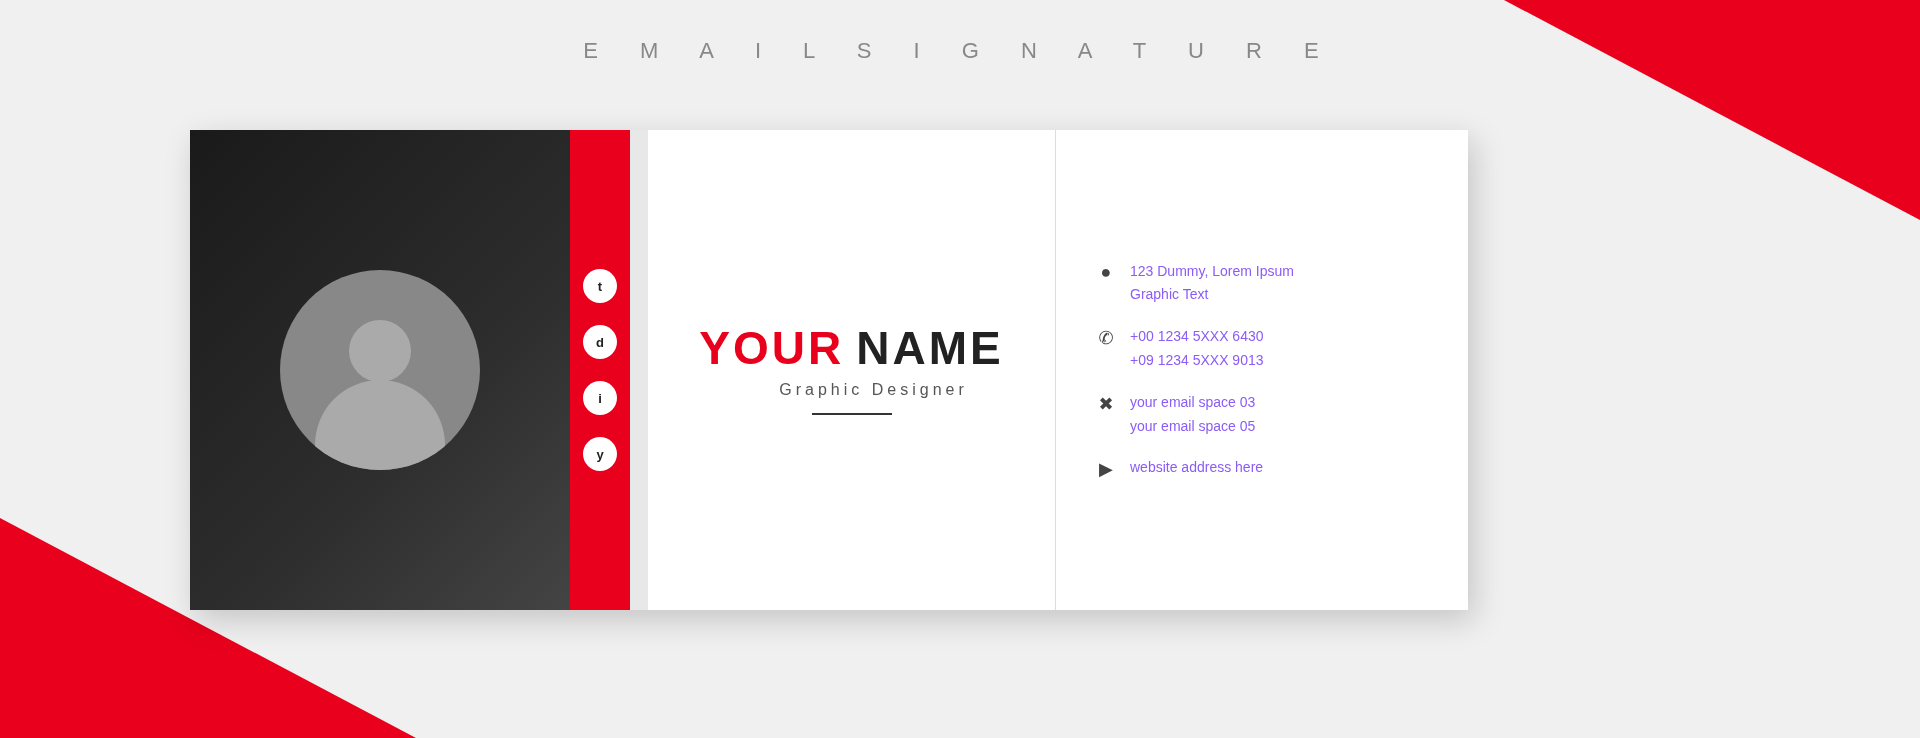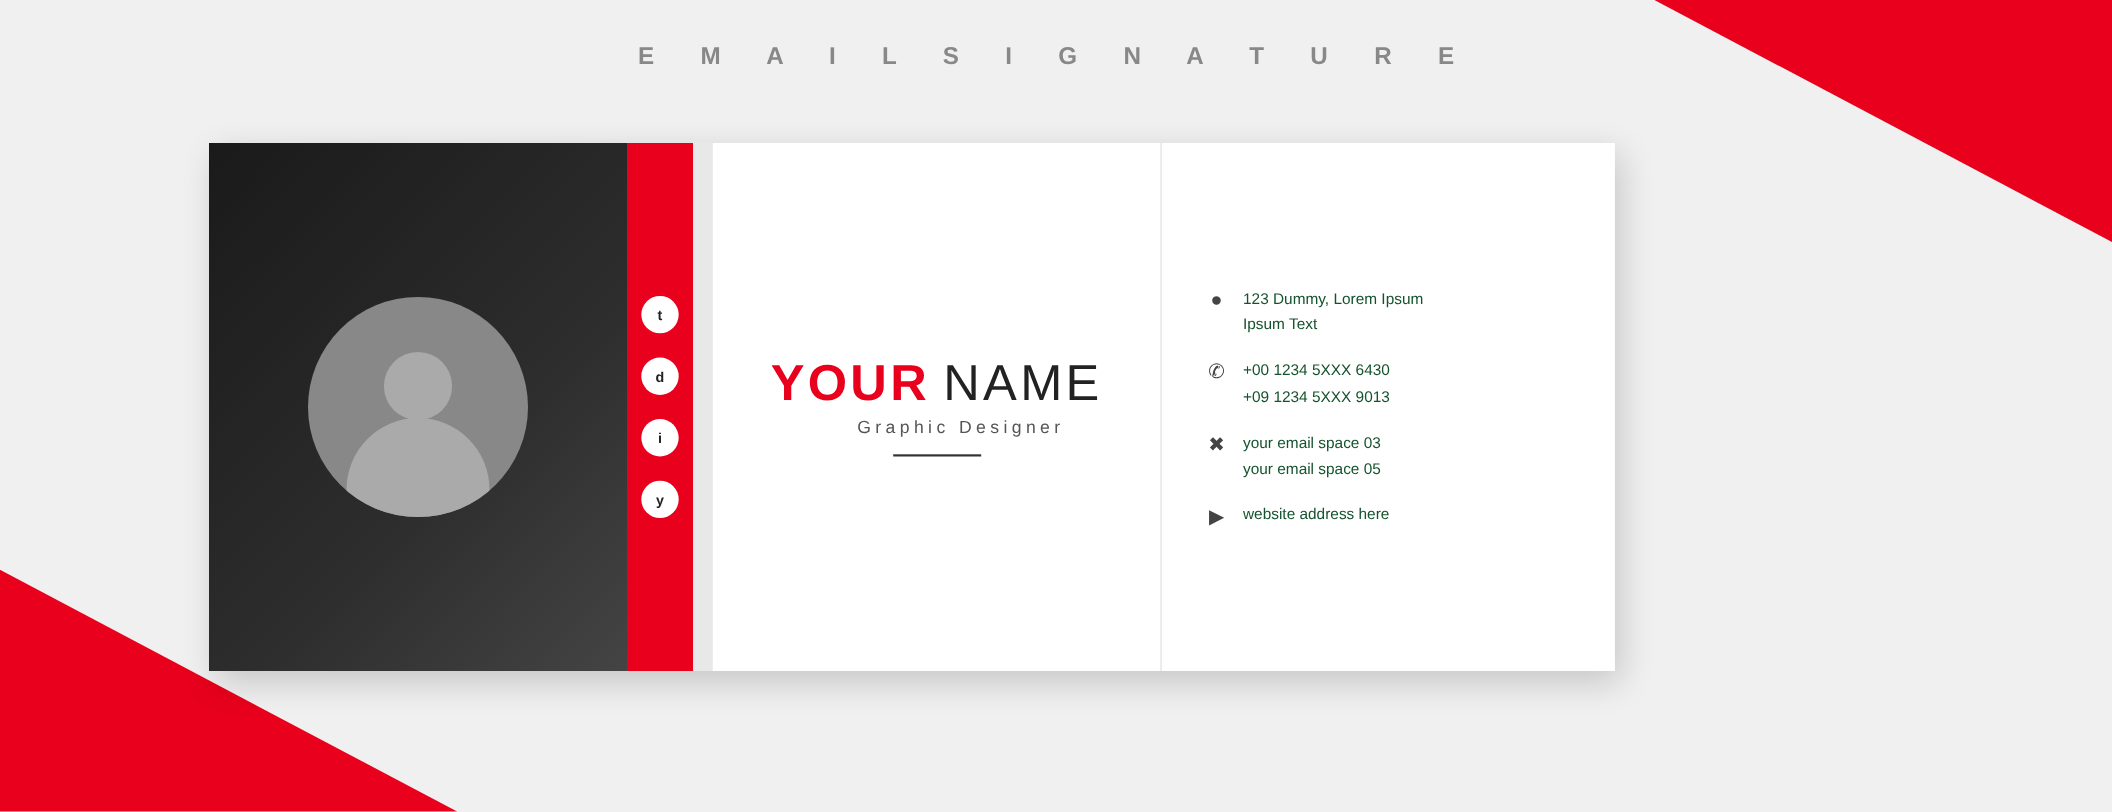--- a/index.html
+++ b/index.html
@@ -37,21 +37,21 @@
 
     
     .page-title {
       position: absolute;
       top: 38px;
       left: 50%;
       transform: translateX(-50%);
       letter-spacing: 18px;
       font-size: 22px;
       color: #888;
-      font-weight: 700;
+      font-weight: 400;
       text-transform: uppercase;
     }
 
     
     .card-wrapper {
       position: absolute;
       top: 130px;
       left: 190px;
       display: flex;
       align-items: stretch;
@@ -163,21 +163,21 @@
     .name-your {
       font-size: 46px;
       font-weight: 900;
       color: #e8001c;
       letter-spacing: 3px;
       line-height: 1;
     }
 
     .name-main {
       font-size: 46px;
-      font-weight: 400;
+      font-weight: 700;
       color: #222;
       letter-spacing: 3px;
       line-height: 1;
     }
 
     .name-row {
       display: flex;
       gap: 12px;
       align-items: baseline;
     }
@@ -218,21 +218,21 @@
       font-size: 18px;
       color: #444;
       margin-top: 2px;
       flex-shrink: 0;
       width: 20px;
       text-align: center;
     }
 
     .contact-text {
       font-size: 14px;
-      color: #14532d;
+      color: #8b5cf6;
       line-height: 1.7;
     }
   </style>
 </head>
 <body>
 
 <div class="red-stripe-top"></div>
 <div class="red-stripe-bottom"></div>
 
 <div class="page-title">E M A I L   S I G N A T U R E</div>
@@ -267,21 +267,21 @@
       <div class="job-title">Graphic  Designer</div>
       <div class="name-divider"></div>
     </div>
 
     <div class="card-contact-section">
 
       <div class="contact-row">
         <span class="contact-icon">●</span>
         <div class="contact-text">
           <span>123 Dummy, Lorem Ipsum</span><br>
-          <span>Ipsum Text</span>
+          <span>Graphic Text</span>
         </div>
       </div>
 
       <div class="contact-row">
         <span class="contact-icon">✆</span>
         <div class="contact-text">
           <span>+00 1234 5XXX 6430</span><br>
           <span>+09 1234 5XXX 9013</span>
         </div>
       </div>

